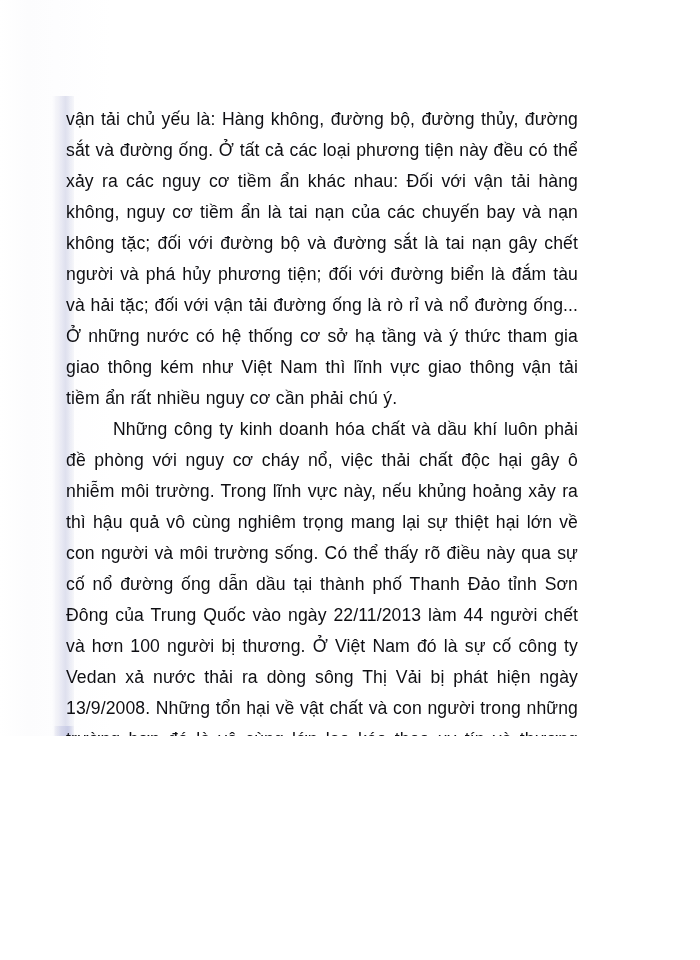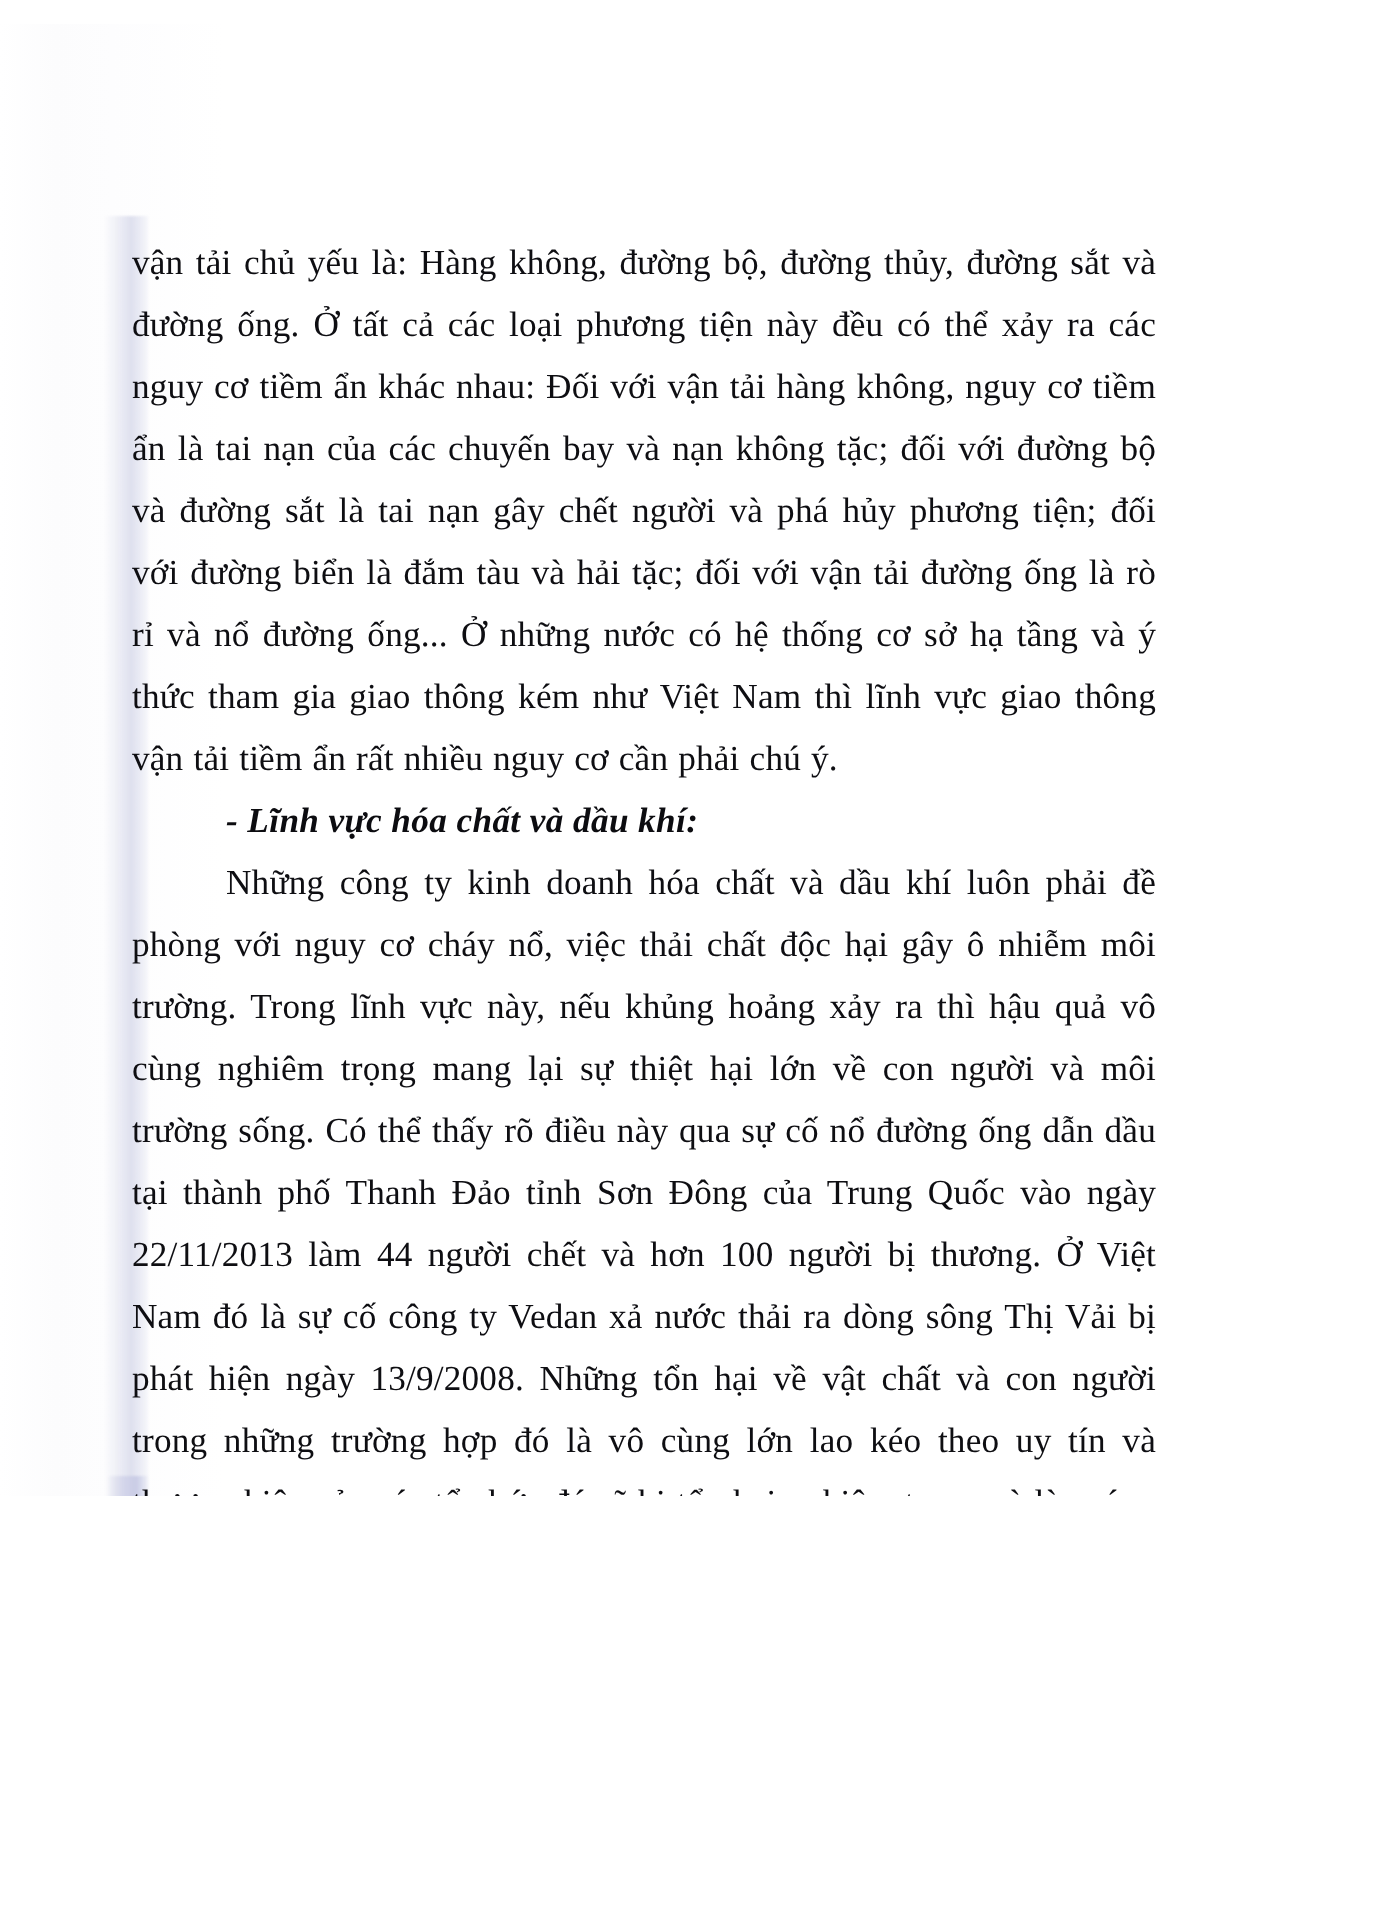--- a/index.html
+++ b/index.html
@@ -8,23 +8,22 @@
     padding: 0;
     background: #ffffff;
   }
 
   #page {
     position: relative;
     width: 700px;
     height: 736px;
     background: #fdfdfd;
     overflow: hidden;
-    font-family: Liberation Serif, serif;
+    font-family: Liberation Sans, sans-serif;
     color: #111111;
-    margin-top: 12px;
     -webkit-font-smoothing: antialiased;
   }
 
   
   .paper-tint {
     position: absolute;
     inset: 0;
     background:
       linear-gradient(90deg, #ffffff 0%, #fcfcfd 4%, #fdfdfe 8%, #ffffff 16%, #ffffff 100%);
     pointer-events: none;
@@ -118,21 +117,20 @@
 <div id="page" style="background: rgb(253, 253, 253); color: rgb(14, 14, 18);">
 
   <div class="paper-tint"></div>
   <div class="scan-gutter"></div>
   <div class="scan-gutter lower"></div>
 
   <div class="content">
 
     <p class="para first-block">vận tải chủ yếu là: Hàng không, đường bộ, đường thủy, đường sắt và đường ống. Ở tất cả các loại phương tiện này đều có thể xảy ra các nguy cơ tiềm ẩn khác nhau: Đối với vận tải hàng không, nguy cơ tiềm ẩn là tai nạn của các chuyến bay và nạn không tặc; đối với đường bộ và đường sắt là tai nạn gây chết người và phá hủy phương tiện; đối với đường biển là đắm tàu và hải tặc; đối với vận tải đường ống là rò rỉ và nổ đường ống... Ở những nước có hệ thống cơ sở hạ tầng và ý thức tham gia giao thông kém như Việt Nam thì lĩnh vực giao thông vận tải tiềm ẩn rất nhiều nguy cơ cần phải chú ý.</p>
 
-    <p class="section-heading">- Lĩnh vực hóa chất và dầu khí:</p>
 
     <p class="para indented">Những công ty kinh doanh hóa chất và dầu khí luôn phải đề phòng với nguy cơ cháy nổ, việc thải chất độc hại gây ô nhiễm môi trường. Trong lĩnh vực này, nếu khủng hoảng xảy ra thì hậu quả vô cùng nghiêm trọng mang lại sự thiệt hại lớn về con người và môi trường sống. Có thể thấy rõ điều này qua sự cố nổ đường ống dẫn dầu tại thành phố Thanh Đảo tỉnh Sơn Đông của Trung Quốc vào ngày 22/11/2013 làm 44 người chết và hơn 100 người bị thương. Ở Việt Nam đó là sự cố công ty Vedan xả nước thải ra dòng sông Thị Vải bị phát hiện ngày 13/9/2008. Những tổn hại về vật chất và con người trong những trường hợp đó là vô cùng lớn lao kéo theo uy tín và thương hiệu của các tổ chức đó sẽ bị tổn hại nghiêm trọng và làn sóng phản đối của công chúng là điều nghiêm trọng nhất với sự tồn tại của tổ chức.</p>
 
   </div>
 
   <span class="artifact a1">﹨</span>
   <span class="artifact a2">﹨</span>
 
   <div class="page-number">255</div>
 

